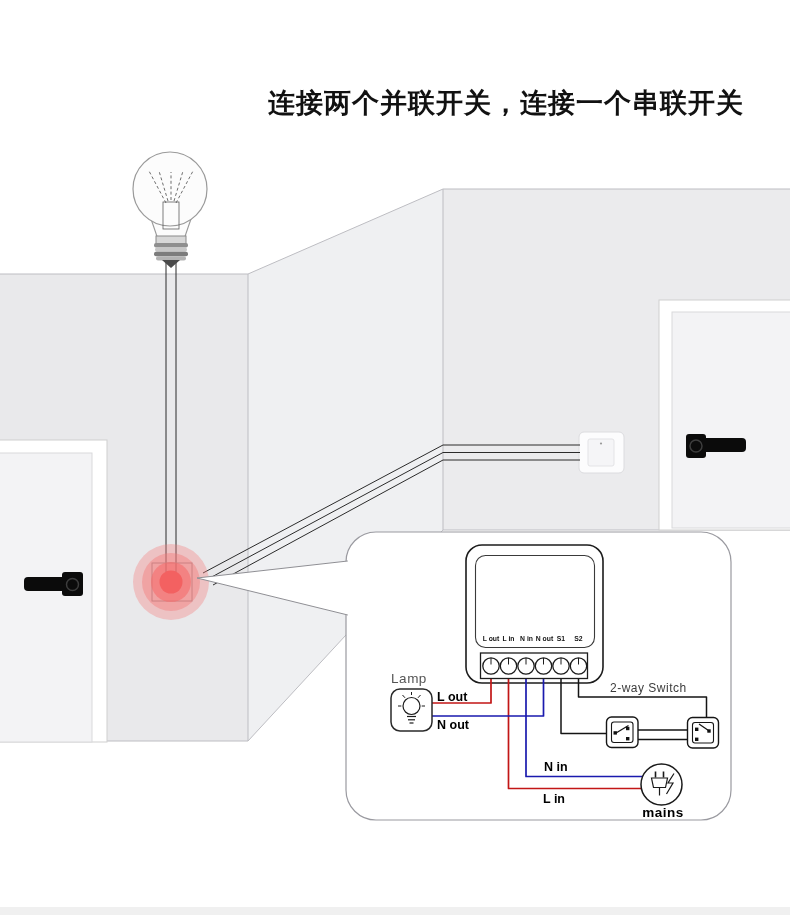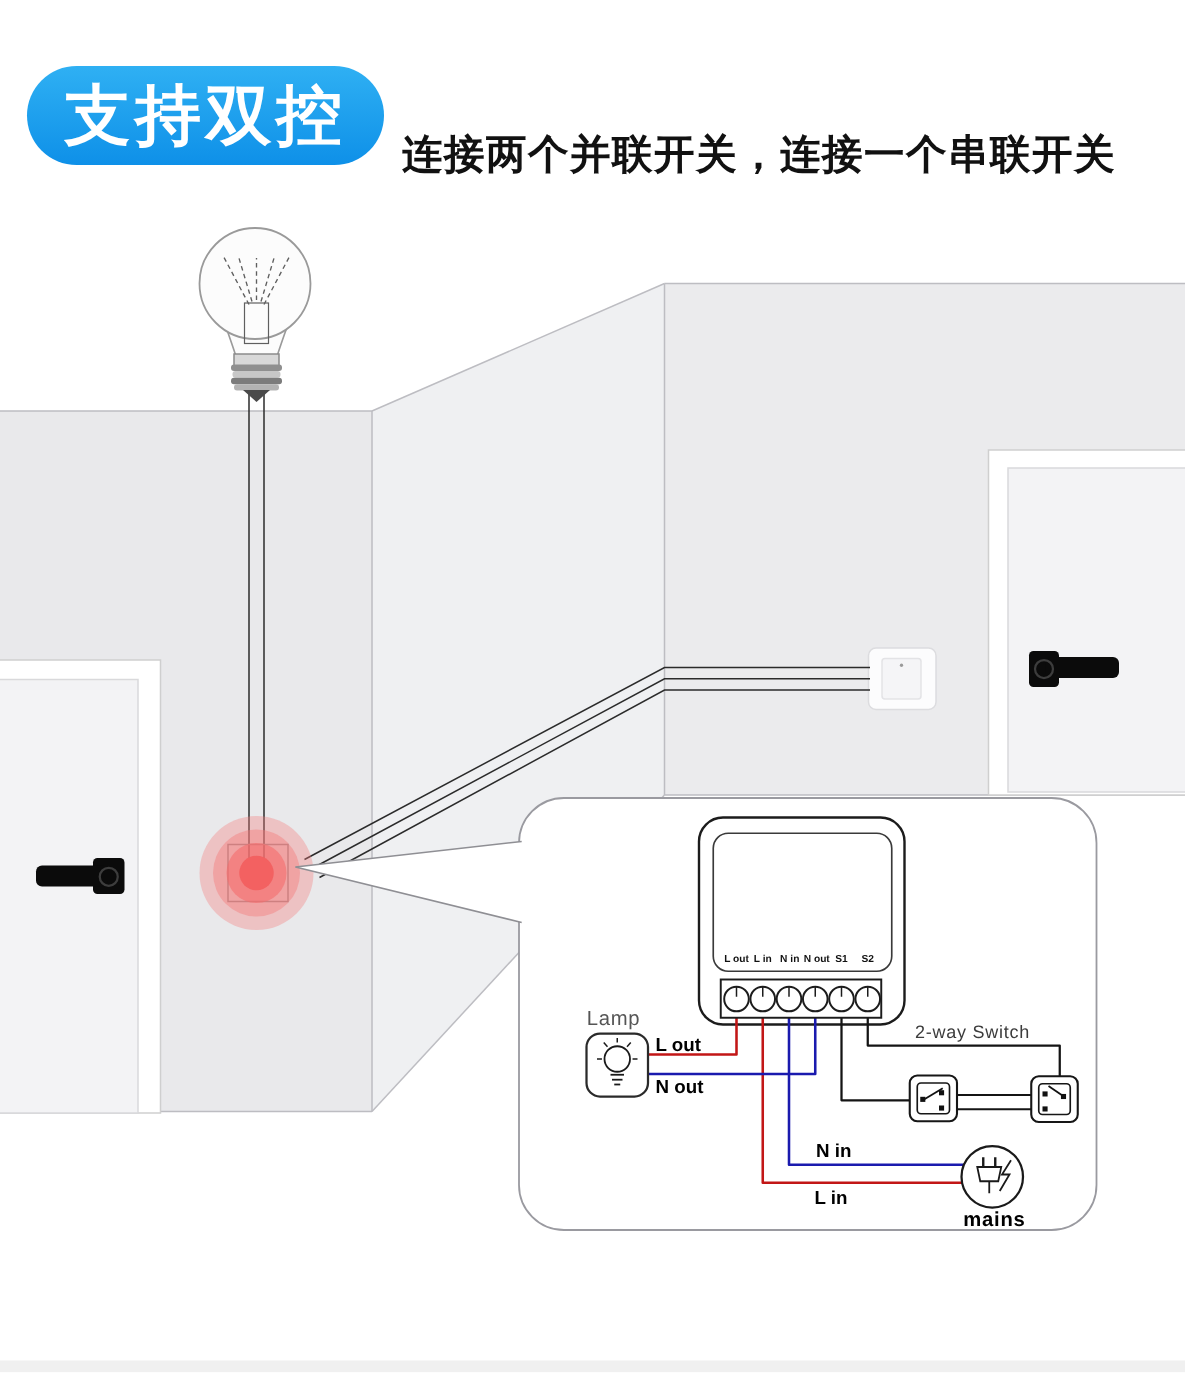--- a/index.html
+++ b/index.html
@@ -218,17 +218,16 @@
           <line x1="663.5" y1="771.5" x2="663.5" y2="777.5" stroke-width="1.6"></line>
           <path d="M651.5,778 L667.5,778 L665.5,787.5 L653.5,787.5 Z" stroke-width="1.2"></path>
           <line x1="659.5" y1="787.5" x2="659.5" y2="795.5" stroke-width="1.2"></line>
         </g>
         <polyline points="674,773.5 668,783 673,783 666.5,794" fill="none" stroke="#1a1a1a" stroke-width="1.2"></polyline>
       </g>
       <text x="663" y="817" text-anchor="middle" class="lbl-mains">mains</text>
     </g>
   </svg>
 
-  <div class="badge">支持双控</div>
   <div class="subtitle">连接两个并联开关，连接一个串联开关</div>
 
   <div class="bottom-strip"></div>
 </div>
 
 </body></html>

